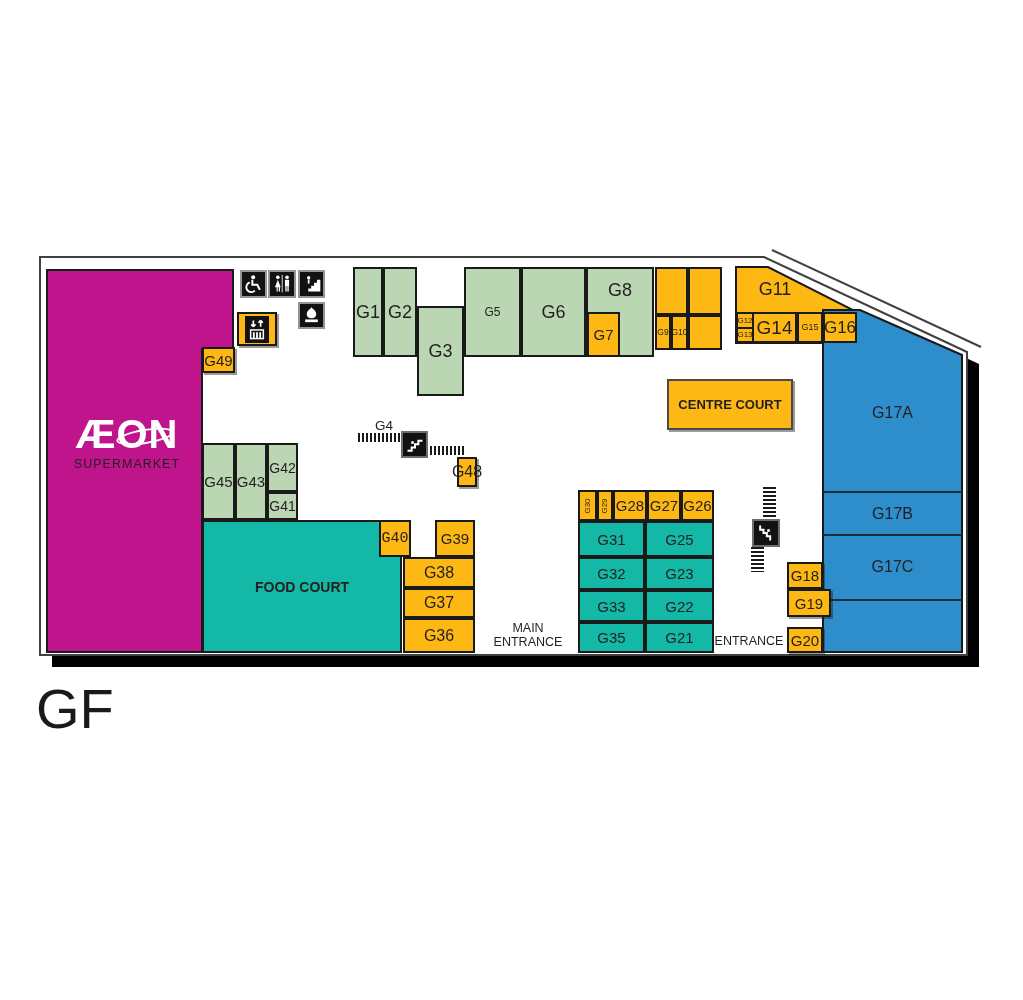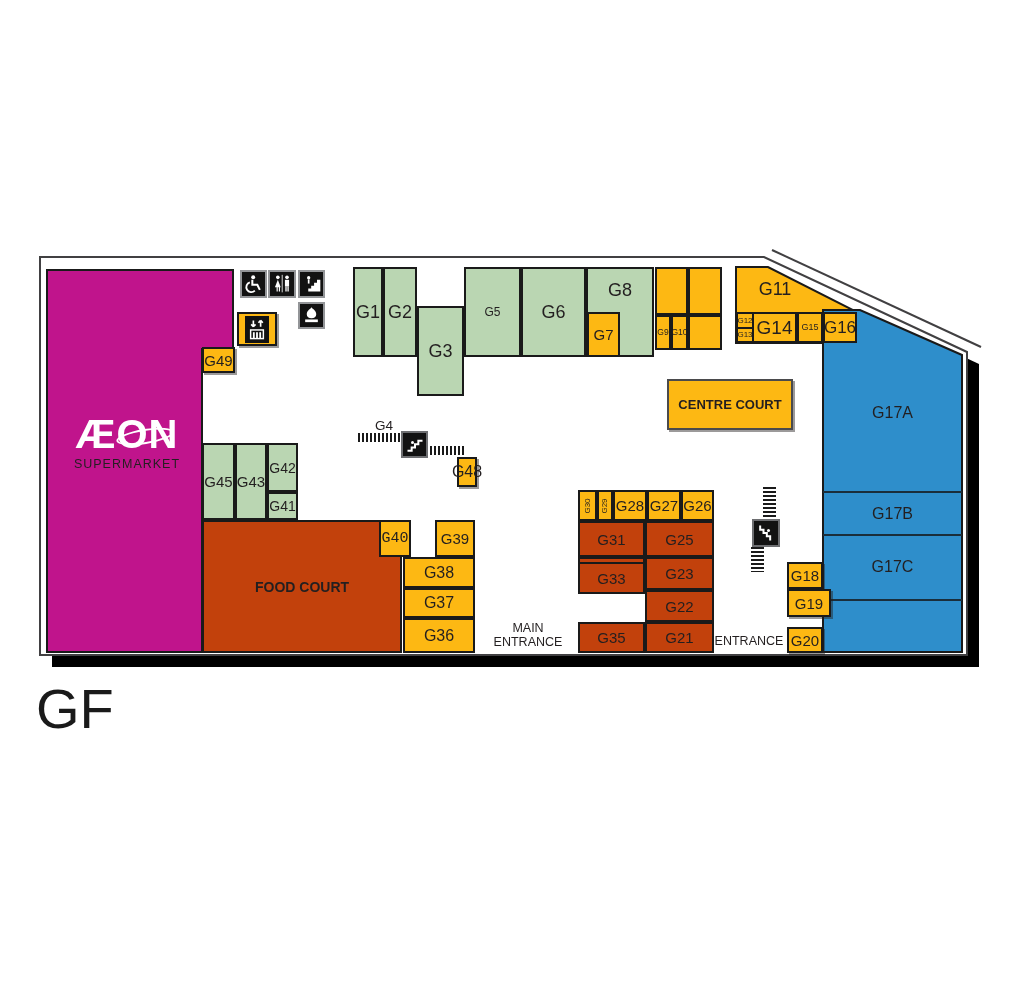--- a/index.html
+++ b/index.html
@@ -5,21 +5,21 @@
   html,body{margin:0;padding:0;background:#fff;}
   .stage{position:relative;width:1023px;height:1000px;background:#fff;overflow:hidden;
          font-family:"Liberation Sans", sans-serif;color:#231F20;}
   .abs{position:absolute;box-sizing:border-box;}
   svg.base{position:absolute;left:0;top:0;}
   .unit{position:absolute;box-sizing:border-box;border:2px solid #1A1A1A;
         display:flex;align-items:center;justify-content:center;
         font-size:15px;color:#231F20;line-height:1;}
   .yellow{background:#FDB813;}
   .green{background:#BAD6B2;}
-  .blue{background:#c2410c;}
+  .blue{background:#14b8a6;}
   .noborder{border:none;}
   .lbl{position:absolute;box-sizing:border-box;display:flex;align-items:center;justify-content:center;
        color:#231F20;line-height:1.15;text-align:center;}
   .tile{position:absolute;box-sizing:border-box;background:#121212;border:2px solid #939598;
         display:flex;align-items:center;justify-content:center;}
   .stripes-h{position:absolute;background:repeating-linear-gradient(90deg,#1A1A1A 0 1.6px,#fff 1.6px 4px);}
   .stripes-v{position:absolute;background:repeating-linear-gradient(180deg,#1A1A1A 0 1.6px,#fff 1.6px 4px);}
   .vtext{transform:rotate(-90deg);white-space:nowrap;font-size:8px;}
   .shadowed{box-shadow:2px 2px 0 rgba(35,31,32,.45);}
 </style>
@@ -220,21 +220,21 @@
     </div>
   <div class="unit blue" style="left:645px;top:521px;width:69px;height:36px;">
       <span>G25</span>
     </div>
   <div class="unit blue" style="left:578px;top:557px;width:67px;height:33px;">
       <span>G32</span>
     </div>
   <div class="unit blue" style="left:645px;top:557px;width:69px;height:33px;">
       <span>G23</span>
     </div>
-  <div class="unit blue" style="left:578px;top:562px;width:67px;height:32px;justify-content:center;">
+  <div class="unit blue" style="left:578px;top:590px;width:67px;height:32px;justify-content:center;">
       <span>G33</span>
     </div>
   <div class="unit blue" style="left:645px;top:590px;width:69px;height:32px;">
       <span>G22</span>
     </div>
   <div class="unit blue" style="left:578px;top:622px;width:67px;height:31px;">
       <span>G35</span>
     </div>
   <div class="unit blue" style="left:645px;top:622px;width:69px;height:31px;">
       <span>G21</span>

